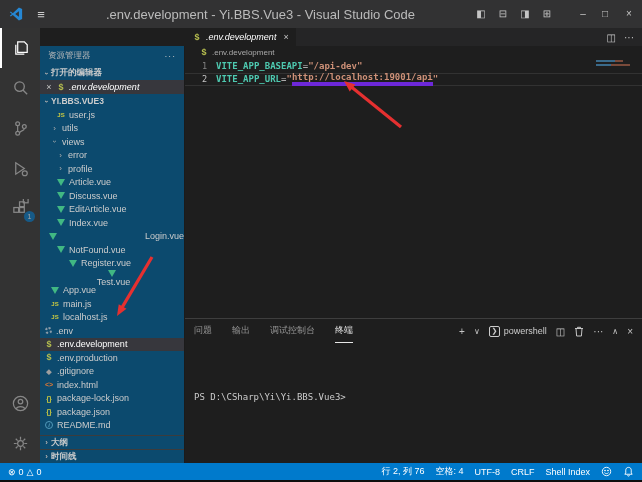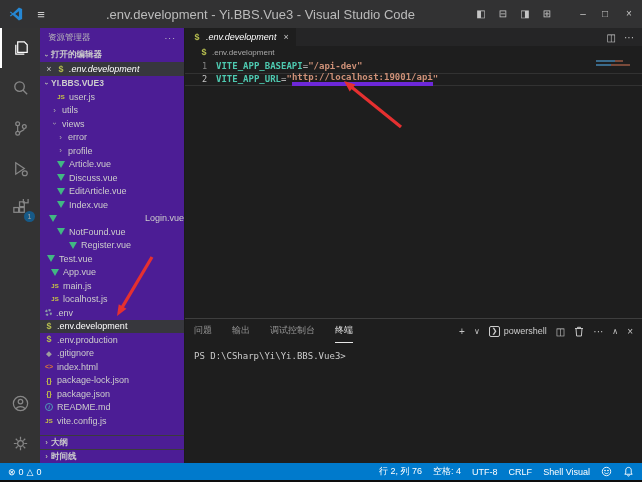--- a/index.html
+++ b/index.html
@@ -21,21 +21,21 @@
 
   
   .activitybar { width:40px; background:#333333; display:flex; flex-direction:column; align-items:stretch; flex:none; }
   .ab-item { height:40px; display:flex; align-items:center; justify-content:center; position:relative; opacity:.55; }
   .ab-item.active { opacity:1; border-left:2px solid #ffffff; }
   .ab-item svg { width:19px; height:19px; }
   .ab-badge { position:absolute; right:5px; bottom:6px; background:#007acc; color:#fff; font-size:7px; width:11px; height:11px; border-radius:50%; display:flex; align-items:center; justify-content:center; }
   .ab-bottom { margin-top:auto; }
 
   
-  .sidebar { width:145px; background:#4c1d95; flex:none; display:flex; flex-direction:column; font-size:9px; color:#cccccc; border-right:1px solid #1b1b1b; }
+  .sidebar { width:145px; background:#0c4a6e; flex:none; display:flex; flex-direction:column; font-size:9px; color:#cccccc; border-right:1px solid #1b1b1b;margin-top:18px; }
   .sb-title { height:20px; display:flex; align-items:center; padding:0 8px; color:#bbbbbb; font-size:8.5px; }
   .sb-title .dots { margin-left:auto; letter-spacing:1px; color:#cccccc; }
   .sb-sec { height:14px; display:flex; align-items:center; font-weight:bold; font-size:8.5px; color:#cccccc; padding-left:2px; }
   .chev { display:inline-block; width:9px; text-align:center; color:#b0b0b0; font-size:8px; flex:none; }
   .chev.exp { transform:rotate(90deg); }
   .openeditor-row { height:14px; display:flex; align-items:center; background:#37373d; color:#ffffff; padding-left:4px; }
   .openeditor-row .close-x { width:10px; text-align:center; color:#c5c5c5; margin-right:2px; }
   .openeditor-row .lbl { font-style:italic; }
   .tree { flex:1; overflow:hidden; }
   .tree-row { height:13.5px; display:flex; align-items:center; white-space:nowrap; }
@@ -74,21 +74,21 @@
   .minimap .mm2 { height:2px; background:linear-gradient(90deg,#3a6a8a 0 45%,#7a4a3a 45% 100%); }
 
   
   .panel { height:145px; border-top:1px solid #3e3e3e; background:#1e1e1e; display:flex; flex-direction:column; }
   .panel-tabs { height:24px; display:flex; align-items:center; padding:0 9px; gap:20px; font-size:9px; color:#969696; flex:none; }
   .ptab { height:100%; display:flex; align-items:center; border-bottom:1px solid transparent; }
   .ptab.active { color:#e7e7e7; border-bottom-color:#e7e7e7; }
   .panel-actions { margin-left:auto; display:flex; align-items:center; gap:9px; color:#c5c5c5; font-size:10px; }
   .pa-shell { display:flex; align-items:center; gap:4px; font-size:9px; color:#cccccc; }
   .pa-shellbox { width:11px; height:11px; border:1px solid #cccccc; border-radius:2px; font-size:7px; display:flex; align-items:center; justify-content:center; }
-  .terminal { flex:1; font-family:"DejaVu Sans Mono", monospace; font-size:9px; color:#cccccc; padding:8px 16px 0 9px; }
+  .terminal { flex:1; font-family:"DejaVu Sans Mono", monospace; font-size:9px; color:#cccccc; padding:8px 16px 0 9px;margin-top:41px; }
 
   
   .statusbar { height:17px; background:#007acc; color:#ffffff; display:flex; align-items:center; font-size:9px; padding:0 8px; }
   .sb-left { display:flex; align-items:center; gap:4px; }
   .sb-right { margin-left:auto; display:flex; align-items:center; gap:11px; }
   .sb-item { display:flex; align-items:center; gap:3px; }
   .bstrip { height:2px; background:#0e0e0e; }
 
   
   .overlay { position:absolute; inset:0; pointer-events:none; }
@@ -228,21 +228,21 @@
             <span class="lbl">Login.vue</span>
           </div>
           <div class="tree-row" style="padding-left: 16px;">
             <span class="ficon t-vue" style="color: rgb(65, 184, 131);"></span>
             <span class="lbl">NotFound.vue</span>
           </div>
           <div class="tree-row" style="padding-left: 28px;">
             <span class="ficon t-vue" style="color: rgb(65, 184, 131);"></span>
             <span class="lbl">Register.vue</span>
           </div>
-          <div class="tree-row" style="padding-left: 6px;">
+          <div class="tree-row" style="padding-left: 0; flex-direction: column;">
             <span class="ficon t-vue" style="color: rgb(65, 184, 131);"></span>
             <span class="lbl">Test.vue</span>
           </div>
           <div class="tree-row" style="padding-left: 10px;">
             <span class="ficon t-vue" style="color: rgb(65, 184, 131);"></span>
             <span class="lbl">App.vue</span>
           </div>
           <div class="tree-row" style="padding-left: 10px;">
             <span class="ficon t-js" style="color: rgb(203, 203, 65);">JS</span>
             <span class="lbl">main.js</span>
@@ -361,21 +361,21 @@
       <span>⊗</span>
       <span>0</span>
       <span>△</span>
       <span>0</span>
     </div>
     <div class="sb-right">
       <span class="sb-item">行 2, 列 76</span>
       <span class="sb-item">空格: 4</span>
       <span class="sb-item">UTF-8</span>
       <span class="sb-item">CRLF</span>
-      <span class="sb-item">Shell Visual</span>
+      <span class="sb-item">Shell Index</span>
       <svg class="sb-item" width="11" height="11" viewBox="0 0 12 12" fill="none" stroke="#ffffff" stroke-width="1">
           <circle cx="6" cy="6" r="4.6"></circle>
           <circle cx="4.4" cy="5" r="0.5" fill="#fff"></circle>
           <circle cx="7.6" cy="5" r="0.5" fill="#fff"></circle>
           <path d="M3.8,7.2 c1,1.4 3.4,1.4 4.4,0"></path>
         </svg>
       <svg class="sb-item" width="11" height="11" viewBox="0 0 12 12" fill="none" stroke="#ffffff" stroke-width="1">
           <path d="M6,1.5 c2,0 3,1.5 3,3 v3 l1,1.5 h-8 l1,-1.5 v-3 c0,-1.5 1,-3 3,-3 z M5,10 a1,1 0 0 0 2,0"></path>
         </svg>
     </div>

